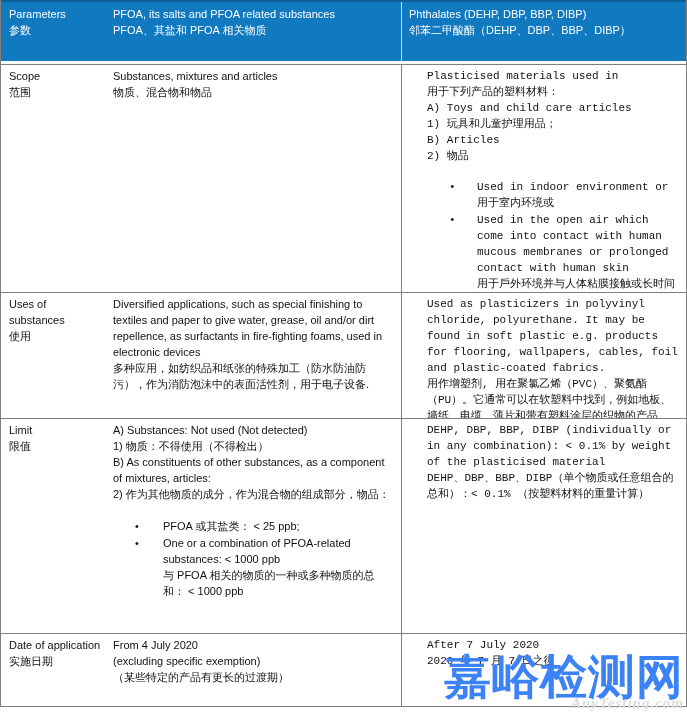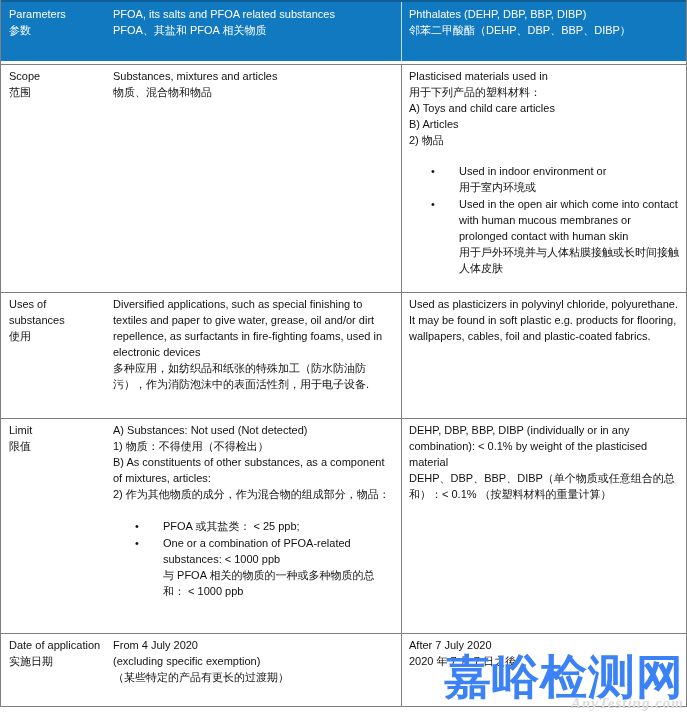--- a/index.html
+++ b/index.html
@@ -27,21 +27,21 @@
   .row {
     display: grid; grid-template-columns: 108px 292px 1fr;
     border-top: 1px solid #7f7f7f;
   }
   .row.scope { height: 228px; }
   .row.uses  { height: 126px; }
   .row.limit { height: 215px; }
   .row.date  { height: 73px; }
   .cell { padding: 3px 6px 0 8px; overflow: hidden; }
   .cell.c2 { padding-left: 4px; padding-right: 8px; }
-  .cell.c3 { border-left: 1px solid #7f7f7f; padding-left: 7px; padding-right: 6px; }
+  .cell.c3 { border-left: 1px solid #7f7f7f; padding-left: 25px; padding-right: 6px; font-family: Liberation Mono, monospace; }
   .para { min-height: 16px; }
   .bullets { margin-top: 15px; }
   .bullets.tight { margin-top: 16px; }
   .bullet { display: flex; padding-left: 22px; margin-bottom: 1px; }
   .bullet .dot { width: 28px; flex: 0 0 28px; }
   .bullet .btext { flex: 1; }
   .watermark {
     position: absolute; right: 3px; bottom: 6px;
     text-align: right; pointer-events: none; z-index: 5;
   }
@@ -82,20 +82,21 @@
       <div class="para">范围</div>
     </div>
     <div class="cell c2">
       <div class="para">Substances, mixtures and articles</div>
       <div class="para">物质、混合物和物品</div>
     </div>
     <div class="cell c3">
       <div class="para">Plasticised materials used in</div>
       <div class="para">用于下列产品的塑料材料：</div>
       <div class="para">A) Toys and child care articles</div>
+      <div class="para">1) 玩具和儿童护理用品；</div>
       <div class="para">B) Articles</div>
       <div class="para">2) 物品</div>
       <div class="bullets">
         <div class="bullet">
           <span class="dot">•</span>
           <div class="btext">
             <div class="para">Used in indoor environment or</div>
             <div class="para">用于室内环境或</div>
           </div>
         </div>
@@ -114,20 +115,21 @@
     <div class="cell c1">
       <div class="para">Uses of substances</div>
       <div class="para">使用</div>
     </div>
     <div class="cell c2">
       <div class="para">Diversified applications, such as special finishing to textiles and paper to give water, grease, oil and/or dirt repellence, as surfactants in fire-fighting foams, used in electronic devices</div>
       <div class="para">多种应用，如纺织品和纸张的特殊加工（防水防油防污），作为消防泡沫中的表面活性剂，用于电子设备.</div>
     </div>
     <div class="cell c3">
       <div class="para">Used as plasticizers in polyvinyl chloride, polyurethane. It may be found in soft plastic e.g. products for flooring, wallpapers, cables, foil and plastic-coated fabrics.</div>
+      <div class="para">用作增塑剂, 用在聚氯乙烯（PVC）、聚氨酯（PU）。它通常可以在软塑料中找到，例如地板、墙纸、电缆、薄片和带有塑料涂层的织物的产品。</div>
     </div>
   </div>
 
   <div class="row limit">
     <div class="cell c1">
       <div class="para">Limit</div>
       <div class="para">限值</div>
     </div>
     <div class="cell c2">
       <div class="para">A) Substances: Not used (Not detected)</div>

